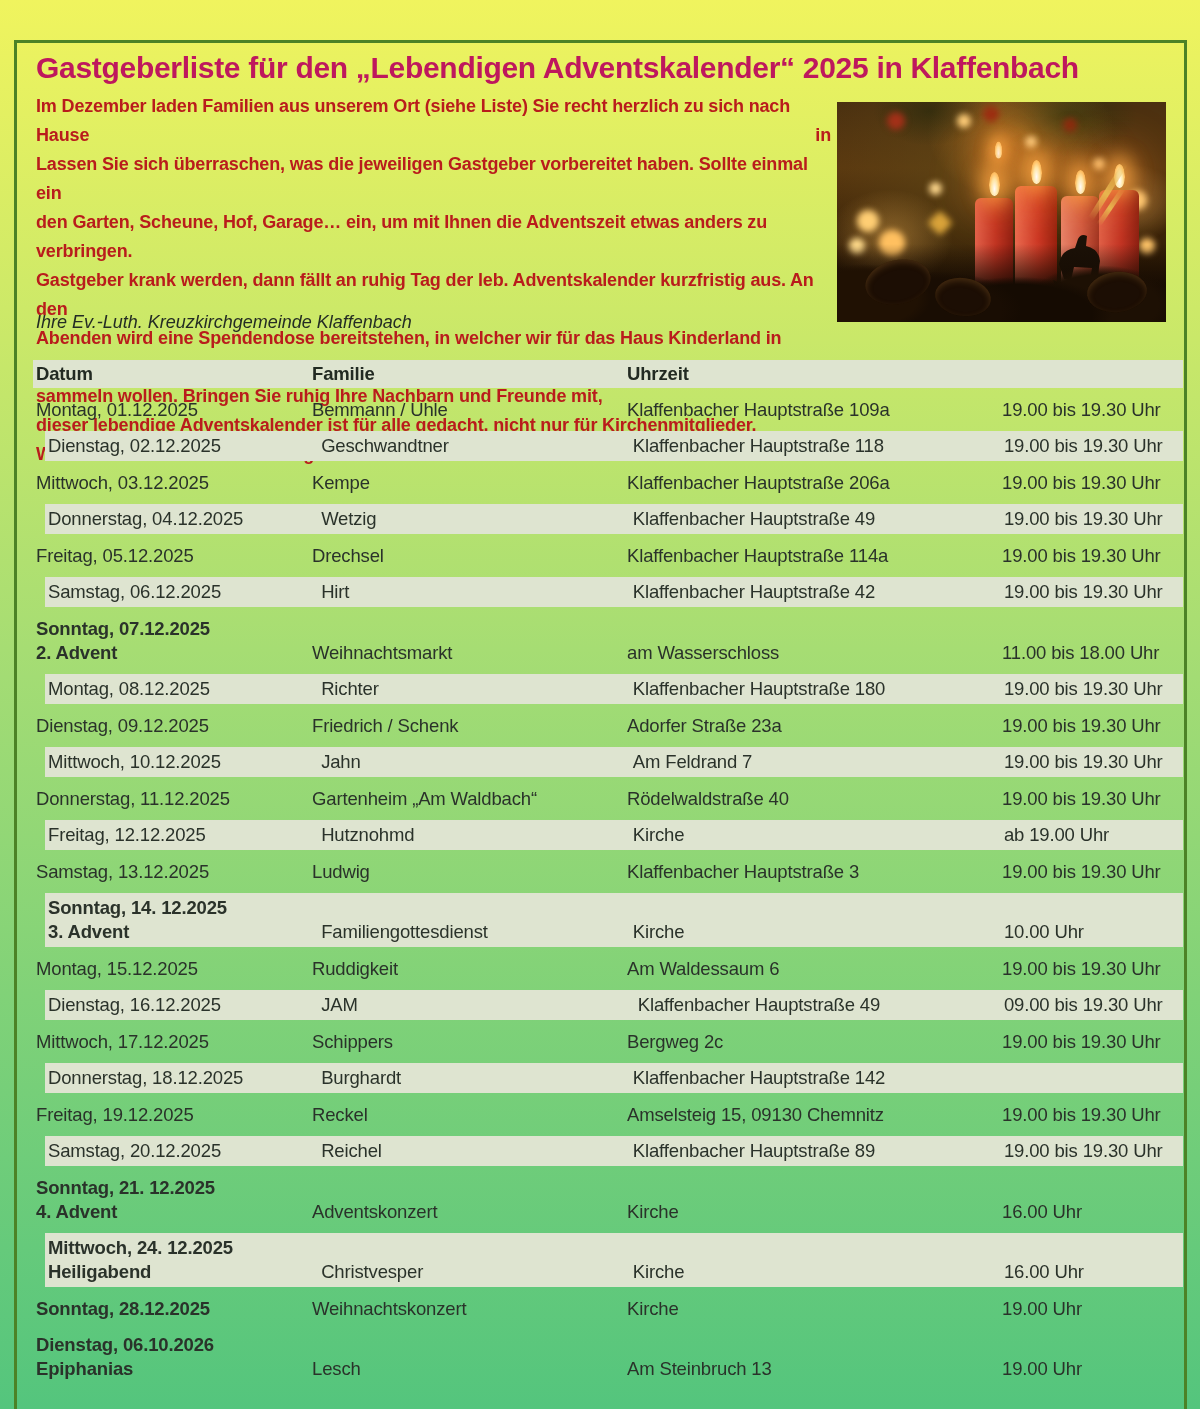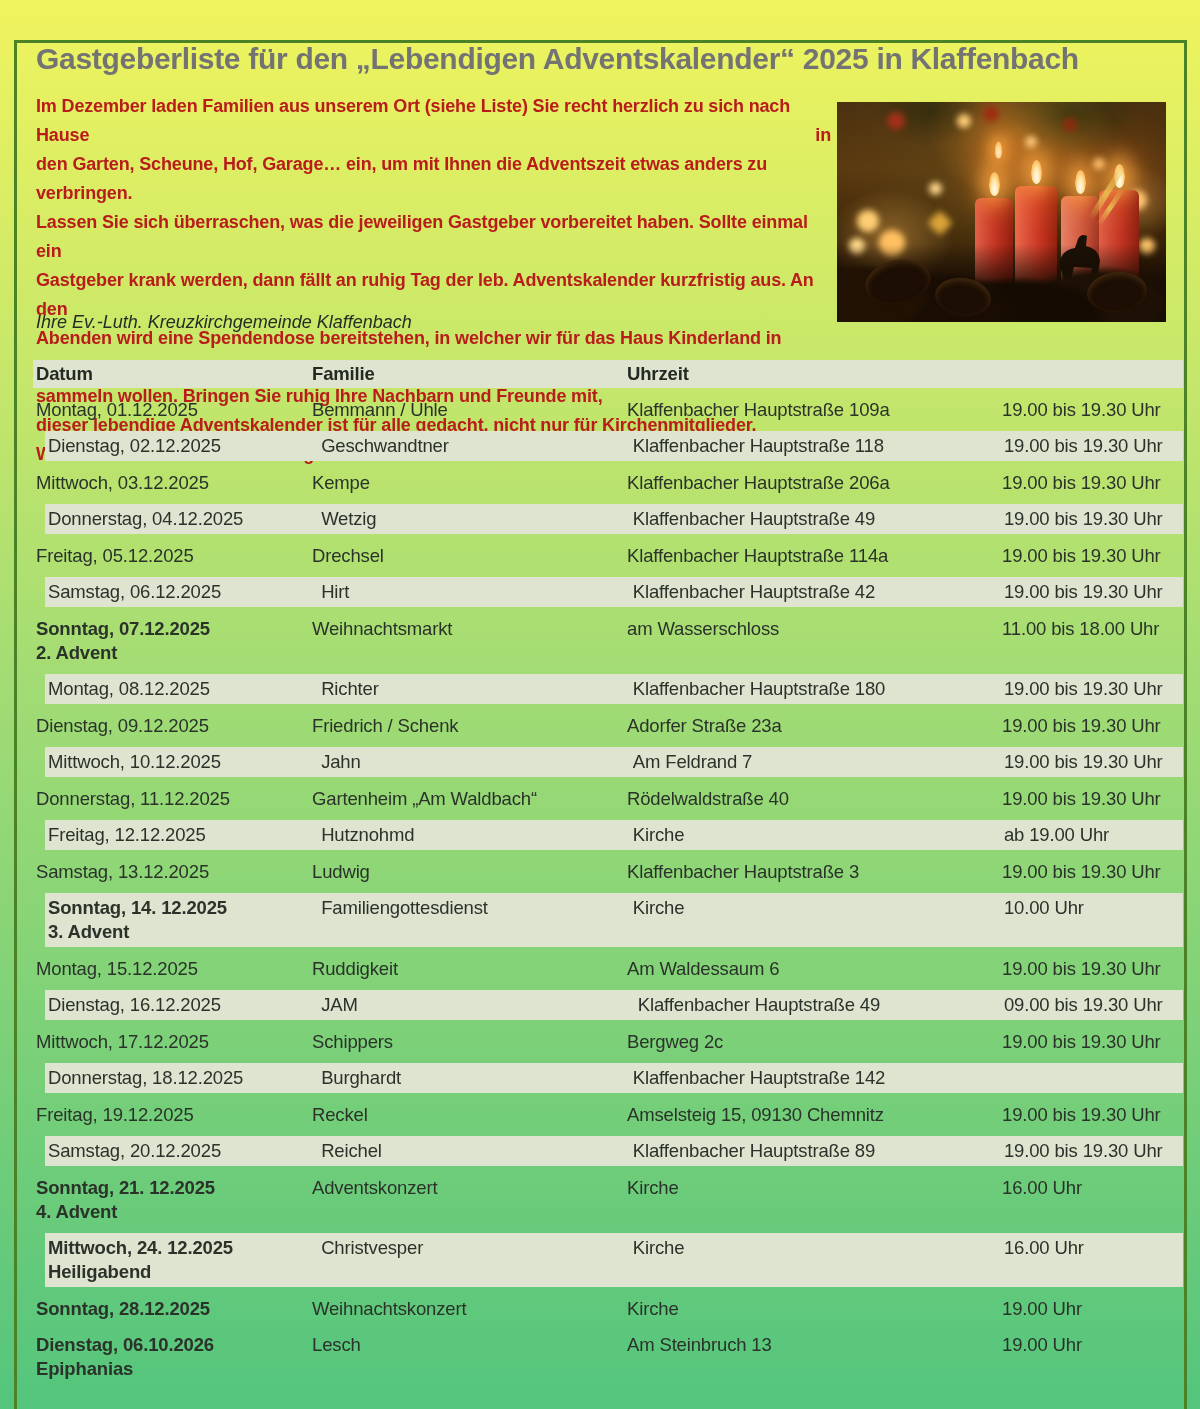--- a/index.html
+++ b/index.html
@@ -8,22 +8,22 @@
     font-family:"Liberation Sans", sans-serif;
     color:var(--text, #232b23);
     background:linear-gradient(180deg, var(--grad-top,#f0f45e) 0%, var(--grad-mid,#a3dc74) 48%, var(--grad-bot,#54c57d) 100%);
     position:relative;
   }
   .frame {
     position:absolute; left:14px; top:40px; width:1173px; height:1380px;
     border:3px solid var(--frame,#4c8226);
   }
   .title {
-    position:absolute; left:36px; top:42px; width:1140px;
-    font-size:30px; font-weight:bold; letter-spacing:-0.3px; color:#737373;
+    position:absolute; left:36px; top:51px; width:1140px;
+    font-size:30px; font-weight:bold; letter-spacing:-0.3px; color:#be185d;
   }
   .intro { position:absolute; left:36px; top:92px; width:795px;
     font-size:18px; font-weight:600; line-height:29px; letter-spacing:-0.15px; color:#b91c1c; }
   .intro .ln { white-space:nowrap; }
   .intro .ln.j { text-align-last:justify; white-space:normal; }
   .signature { position:absolute; left:36px; top:312px; font-size:18px; font-style:italic; font-weight:500; color:#242c24; }
 
   
   .photo { position:absolute; left:837px; top:102px; width:329px; height:220px; overflow:hidden;
     background:
@@ -49,38 +49,38 @@
       radial-gradient(100px 52px at 80% 78%, #1d1004 0 58%, transparent 76%),
       radial-gradient(90px 40px at 98% 88%, #170c03 0 60%, transparent 78%),
       linear-gradient(180deg, transparent 0%, rgba(20,10,2,.85) 55%, #120902 100%);
   }
   .cone { position:absolute; border-radius:50%; background:#1c0e04; box-shadow:inset 0 3px 6px rgba(150,100,40,.35); }
   .streak { position:absolute; background:linear-gradient(90deg, rgba(220,165,60,0), #e7b64e 45%, rgba(220,165,60,0)); filter:blur(.5px); }
   .horse { position:absolute; }
 
   
   .tbl { position:absolute; left:33px; top:360px; width:1150px; font-size:18.5px; letter-spacing:-0.15px; color:#2a322a; }
-  .row { display:flex; padding:3px 0; margin-bottom:6.5px; line-height:24px; }
+  .row { display:flex; padding:3px 0; margin-bottom:6.5px; line-height:24px;align-items:flex-end; }
   .row.sage { background:var(--sage,#dee4d0);margin-left:12px; }
   .row.head { background:var(--sage,#dee4d0); font-weight:bold; padding:1px 0; margin-bottom:6.5px; line-height:26px; color:#222a22; }
   .c1,.c2,.c3,.c4 { padding-left:3px; white-space:pre; }
   .c1 { width:276px; } .c2 { width:315px; } .c3 { width:375px; } .c4 { width:184px; }
   .row.hol .c1 { font-weight:bold; }
 </style>
 </head>
 <body>
 
 <div class="frame"></div>
 
 <h1 class="title">Gastgeberliste für den „Lebendigen Adventskalender“ 2025 in Klaffenbach</h1>
 
 <div class="intro">
   <div class="ln j">Im Dezember laden Familien aus unserem Ort (siehe Liste) Sie recht herzlich zu sich nach Hause in</div>
+  <div class="ln j">Lassen Sie sich überraschen, was die jeweiligen Gastgeber vorbereitet haben. Sollte einmal ein</div>
   <div class="ln j">den Garten, Scheune, Hof, Garage… ein, um mit Ihnen die Adventszeit etwas anders zu verbringen.</div>
-  <div class="ln j">Lassen Sie sich überraschen, was die jeweiligen Gastgeber vorbereitet haben. Sollte einmal ein</div>
   <div class="ln j">Gastgeber krank werden, dann fällt an ruhig Tag der leb. Adventskalender kurzfristig aus. An den</div>
   <div class="ln j">Abenden wird eine Spendendose bereitstehen, in welcher wir für das Haus Kinderland in Chemnitz</div>
   <div class="ln">sammeln wollen. Bringen Sie ruhig Ihre Nachbarn und Freunde mit,</div>
   <div class="ln">dieser lebendige Adventskalender ist für alle gedacht, nicht nur für Kirchenmitglieder.</div>
   <div class="ln">Wir freuen uns schon auf diese gemeinsame Zeit.</div>
 </div>
 
 <div class="signature">Ihre Ev.-Luth. Kreuzkirchgemeinde Klaffenbach</div>
 
 <div class="photo">

